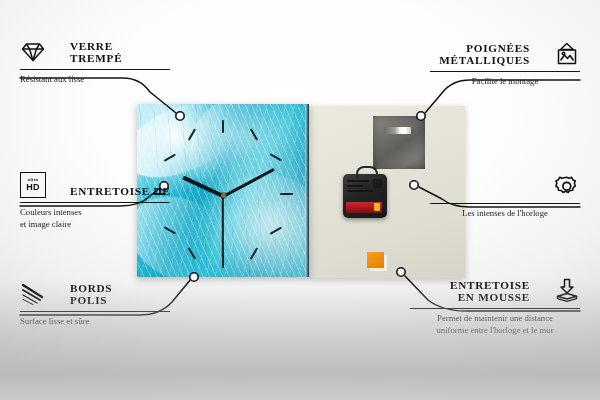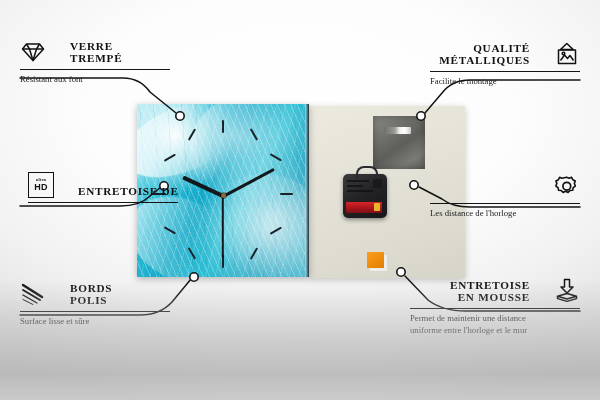--- a/index.html
+++ b/index.html
@@ -99,21 +99,21 @@
   .titles .t1,.titles .t2{
     font-family:"Liberation Serif",serif;font-weight:700;
     font-size:11.2px;letter-spacing:.75px;color:#101010;white-space:nowrap;
   }
   .feat.right .titles{text-align:right;}
   .rule{height:1.4px;background:#141414;margin-top:4px;}
   .sub{
     font-family:"Liberation Serif",serif;font-size:8.7px;color:#1d1d1d;
     line-height:1.38;margin-top:3px;white-space:nowrap;
   }
-  .feat.right .sub{text-align:left;}
+  .feat.right .sub{text-align:center;}
   .ico{width:26px;height:26px;flex:0 0 26px;display:flex;align-items:center;justify-content:center;}
   .ico svg{display:block;}
   .hdbox{
     width:26px;height:24px;border:1.6px solid #111;display:flex;
     flex-direction:column;align-items:center;justify-content:center;line-height:1;
   }
   .hdbox .u{font-family:"Liberation Sans",sans-serif;font-size:4.4px;font-weight:700;letter-spacing:.2px;color:#111;}
   .hdbox .h{font-family:"Liberation Sans",sans-serif;font-size:9px;font-weight:700;letter-spacing:.2px;color:#111;margin-top:.5px;}
 </style>
 </head>
@@ -200,37 +200,41 @@
           </g>
         </svg>
       </div>
       <div class="titles">
         <div class="t1">VERRE</div>
         <div class="t2">TREMPÉ</div>
       </div>
     </div>
     <div class="rule"></div>
     <div class="sub">
-      <div>Résistant aux font</div>
-    </div>
-  </div>
-
-  <div class="feat left" style="left:20px;top:172px;width:150px;margin-left:8px;">
+      <div>Résistant aux lisse</div>
+    </div>
+  </div>
+
+  <div class="feat left" style="left:20px;top:172px;width:150px;">
     <div class="head">
       <div class="ico">
         <div class="hdbox">
           <span class="u">ultra</span>
           <span class="h">HD</span>
         </div>
       </div>
       <div class="titles">
         <div class="t1">ENTRETOISE DE</div>
       </div>
     </div>
     <div class="rule"></div>
+    <div class="sub">
+      <div>Couleurs intenses</div>
+      <div>et image claire</div>
+    </div>
   </div>
 
   <div class="feat left" style="left:20px;top:281px;width:150px;">
     <div class="head">
       <div class="ico">
         <svg width="26" height="22" viewBox="0 0 26 22">
           <g stroke="#111" stroke-linecap="round">
             <path d="M3,2 L22,14" stroke-width="2.4"></path>
             <path d="M3,7 L20,17" stroke-width="1.9"></path>
             <path d="M3,12 L17,20" stroke-width="1.4"></path>
@@ -245,21 +249,21 @@
     </div>
     <div class="rule"></div>
     <div class="sub">
       <div>Surface lisse et sûre</div>
     </div>
   </div>
 
   <div class="feat right" style="left:430px;top:41px;width:150px;">
     <div class="head">
       <div class="titles">
-        <div class="t1">QUALITÉ</div>
+        <div class="t1">POIGNÉES</div>
         <div class="t2">MÉTALLIQUES</div>
       </div>
       <div class="ico">
         <svg width="26" height="24" viewBox="0 0 26 24">
           <g fill="none" stroke="#111" stroke-width="1.5" stroke-linejoin="round">
             <path d="M12.8,1.5 L6.5,7.5 L19.2,7.5 Z"></path>
             <rect x="4.5" y="8" width="17" height="13.5"></rect>
             <path d="M6.5,18.5 L10.5,13 L13.5,16.5 L16,13.5 L19.5,18.5"></path>
             <circle cx="9.5" cy="11.5" r="1.3"></circle>
           </g>
@@ -278,21 +282,21 @@
         <svg width="26" height="26" viewBox="0 0 26 26">
           <g fill="none" stroke="#111" stroke-width="1.7" stroke-linejoin="round">
             <path d="M13,2.2 l2.9,1.0 2.4,-1.0 1.3,2.6 2.6,1.3 -1.0,2.4 1.0,2.9 -2.2,1.7 -0.6,2.8 -2.8,0.2 -2.0,2.0 -2.6,-1.1 -2.6,1.1 -2.0,-2.0 -2.8,-0.2 -0.6,-2.8 -2.2,-1.7 1.0,-2.9 -1.0,-2.4 2.6,-1.3 1.3,-2.6 2.4,1.0 Z" transform="translate(0.2,2.2) scale(0.95)"></path>
             <circle cx="12.8" cy="13.2" r="3.9"></circle>
           </g>
         </svg>
       </div>
     </div>
     <div class="rule"></div>
     <div class="sub">
-      <div>Les distance de l'horloge</div>
+      <div>Les intenses de l'horloge</div>
     </div>
   </div>
 
   <div class="feat right" style="left:410px;top:278px;width:170px;">
     <div class="head">
       <div class="titles">
         <div class="t1">ENTRETOISE</div>
         <div class="t2">EN MOUSSE</div>
       </div>
       <div class="ico">

